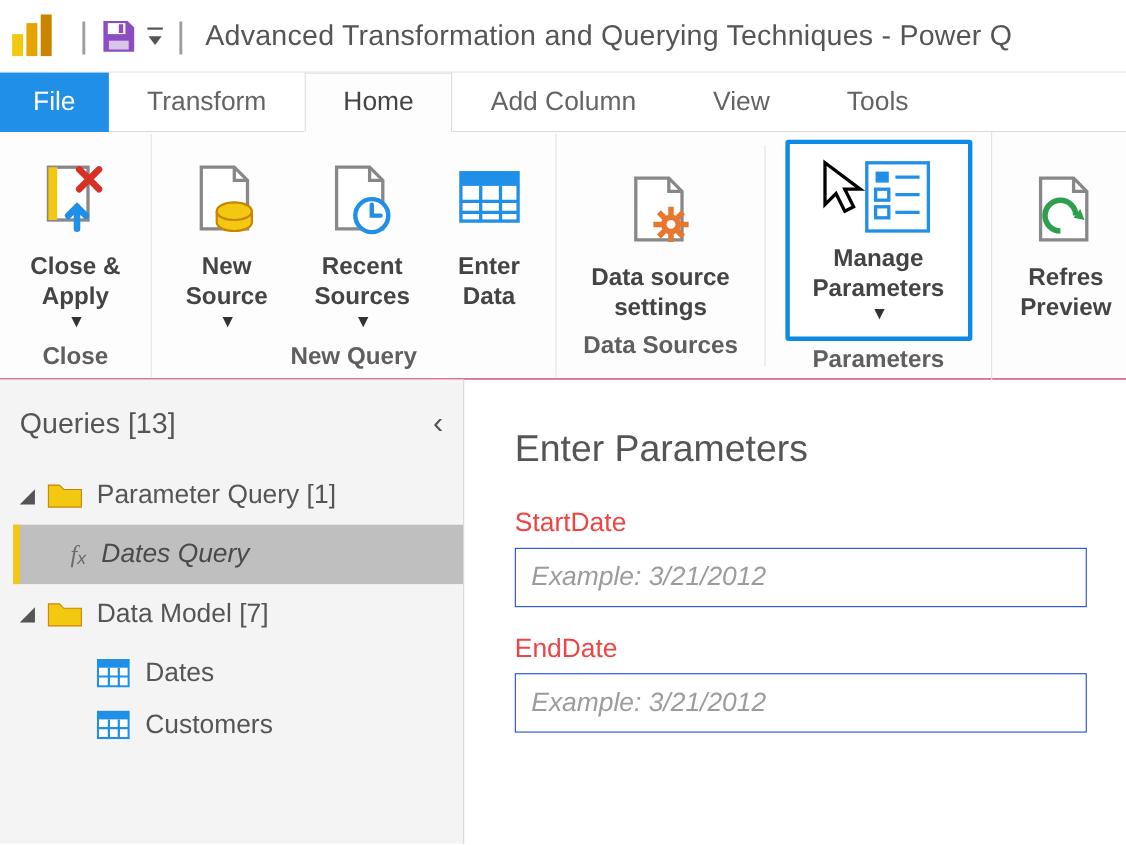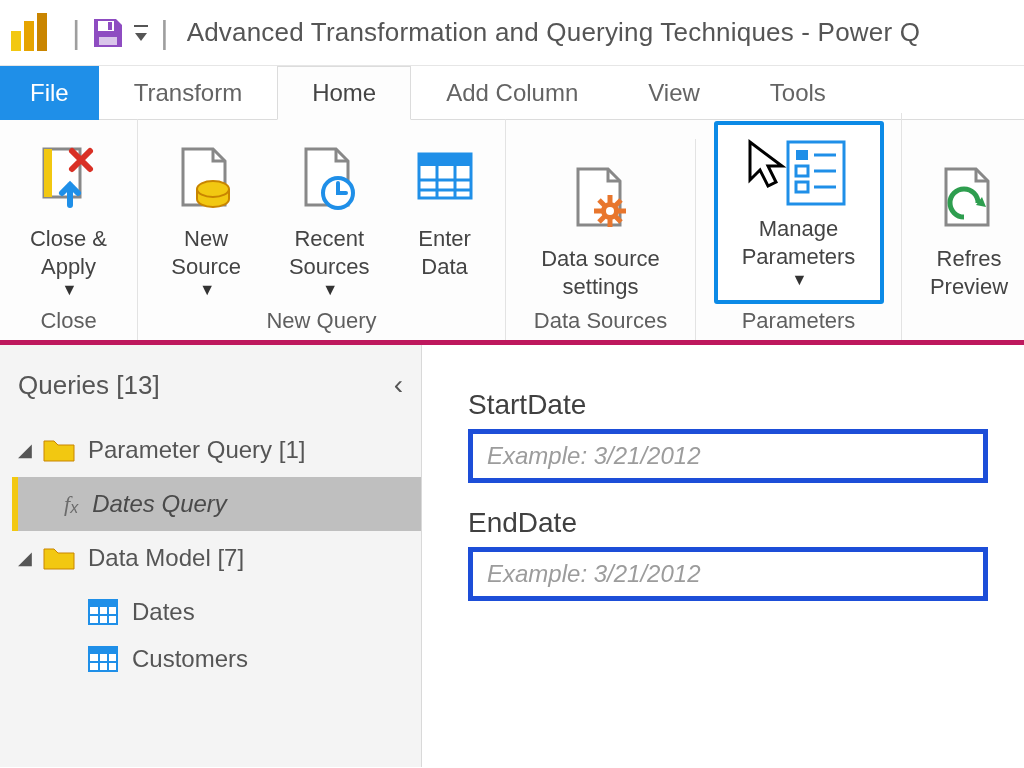--- a/index.html
+++ b/index.html
@@ -26,22 +26,22 @@
     color: #646464; padding: 0 34px; display: flex; align-items: center; cursor: default;
     border: 1px solid transparent;
   }
   .tab.active {
     background: #fdfdfd; border: 1px solid #dcdcdc; border-bottom: 1px solid #fdfdfd;
     position: relative; z-index: 2; color: #444;
   }
 
   
   .ribbon {
-    background: #fdfdfd; border-top: 1px solid #dcdcdc; border-bottom: 5px solid #be185d;
-    display: flex; align-items: flex-end; height: 226px; margin-top: -1px;
+    background: #fdfdfd; border-top: 1px solid #dcdcdc; border-bottom: 1px solid #be185d;
+    display: flex; align-items: center; height: 226px; margin-top: -1px; font-weight: bold;
   }
   .group {
     border-right: 1px solid #e3e3e3; padding: 8px 12px 4px 12px;
     display: flex; flex-direction: column; justify-content: space-between;
   }
   .group-buttons { display: flex; align-items: flex-start; gap: 6px; }
   .rbtn {
     display: flex; flex-direction: column; align-items: center; justify-content: flex-start;
     width: 120px; padding: 4px 2px; text-align: center; color: #444; font-size: 22px;
     line-height: 1.25;
@@ -78,23 +78,23 @@
     content: ""; position: absolute; left: 0; top: 0; bottom: 0; width: 6px; background: #f2c811;
   }
   .fx-badge {
     font-style: italic; font-family: Georgia, serif; color: #6b6b6b; font-size: 22px;
     margin-right: 14px;
   }
 
   
   .params-pane { flex: 1; padding: 44px 0 0 46px; color: #555; }
   .params-title { font-size: 34px; color: #555; margin-bottom: 34px; }
-  .field-label { font-size: 28px; color: #404040; margin-bottom: 8px; }
+  .field-label { font-size: 24px; color: #ef4444; margin-bottom: 8px; }
   .field-input {
-    width: 520px; height: 54px; border: 5px solid #1d4ed8; padding: 0 14px;
+    width: 520px; height: 54px; border: 1px solid #1d4ed8; padding: 0 14px;
     font-size: 24px; font-style: italic; color: #9c9c9c; background: #fff;
   }
   .field-input::placeholder { color: #9c9c9c; }
   .field-block { margin-bottom: 24px; }
 
   
   svg { display: block; }
 </style>
 </head>
 <body>
@@ -348,20 +348,21 @@
             <line x1="20" y1="8" x2="20" y2="25" stroke="#1f8fe8" stroke-width="2"></line>
           </svg>
         </span>
         <span>Customers</span>
       </div>
 
     </div>
   </div>
 
   <div class="params-pane">
+    <div class="params-title">Enter Parameters</div>
 
     <div class="field-block">
       <div class="field-label">StartDate</div>
       <input class="field-input" placeholder="Example: 3/21/2012" style="">
     </div>
 
     <div class="field-block">
       <div class="field-label">EndDate</div>
       <input class="field-input" placeholder="Example: 3/21/2012" style="">
     </div>

